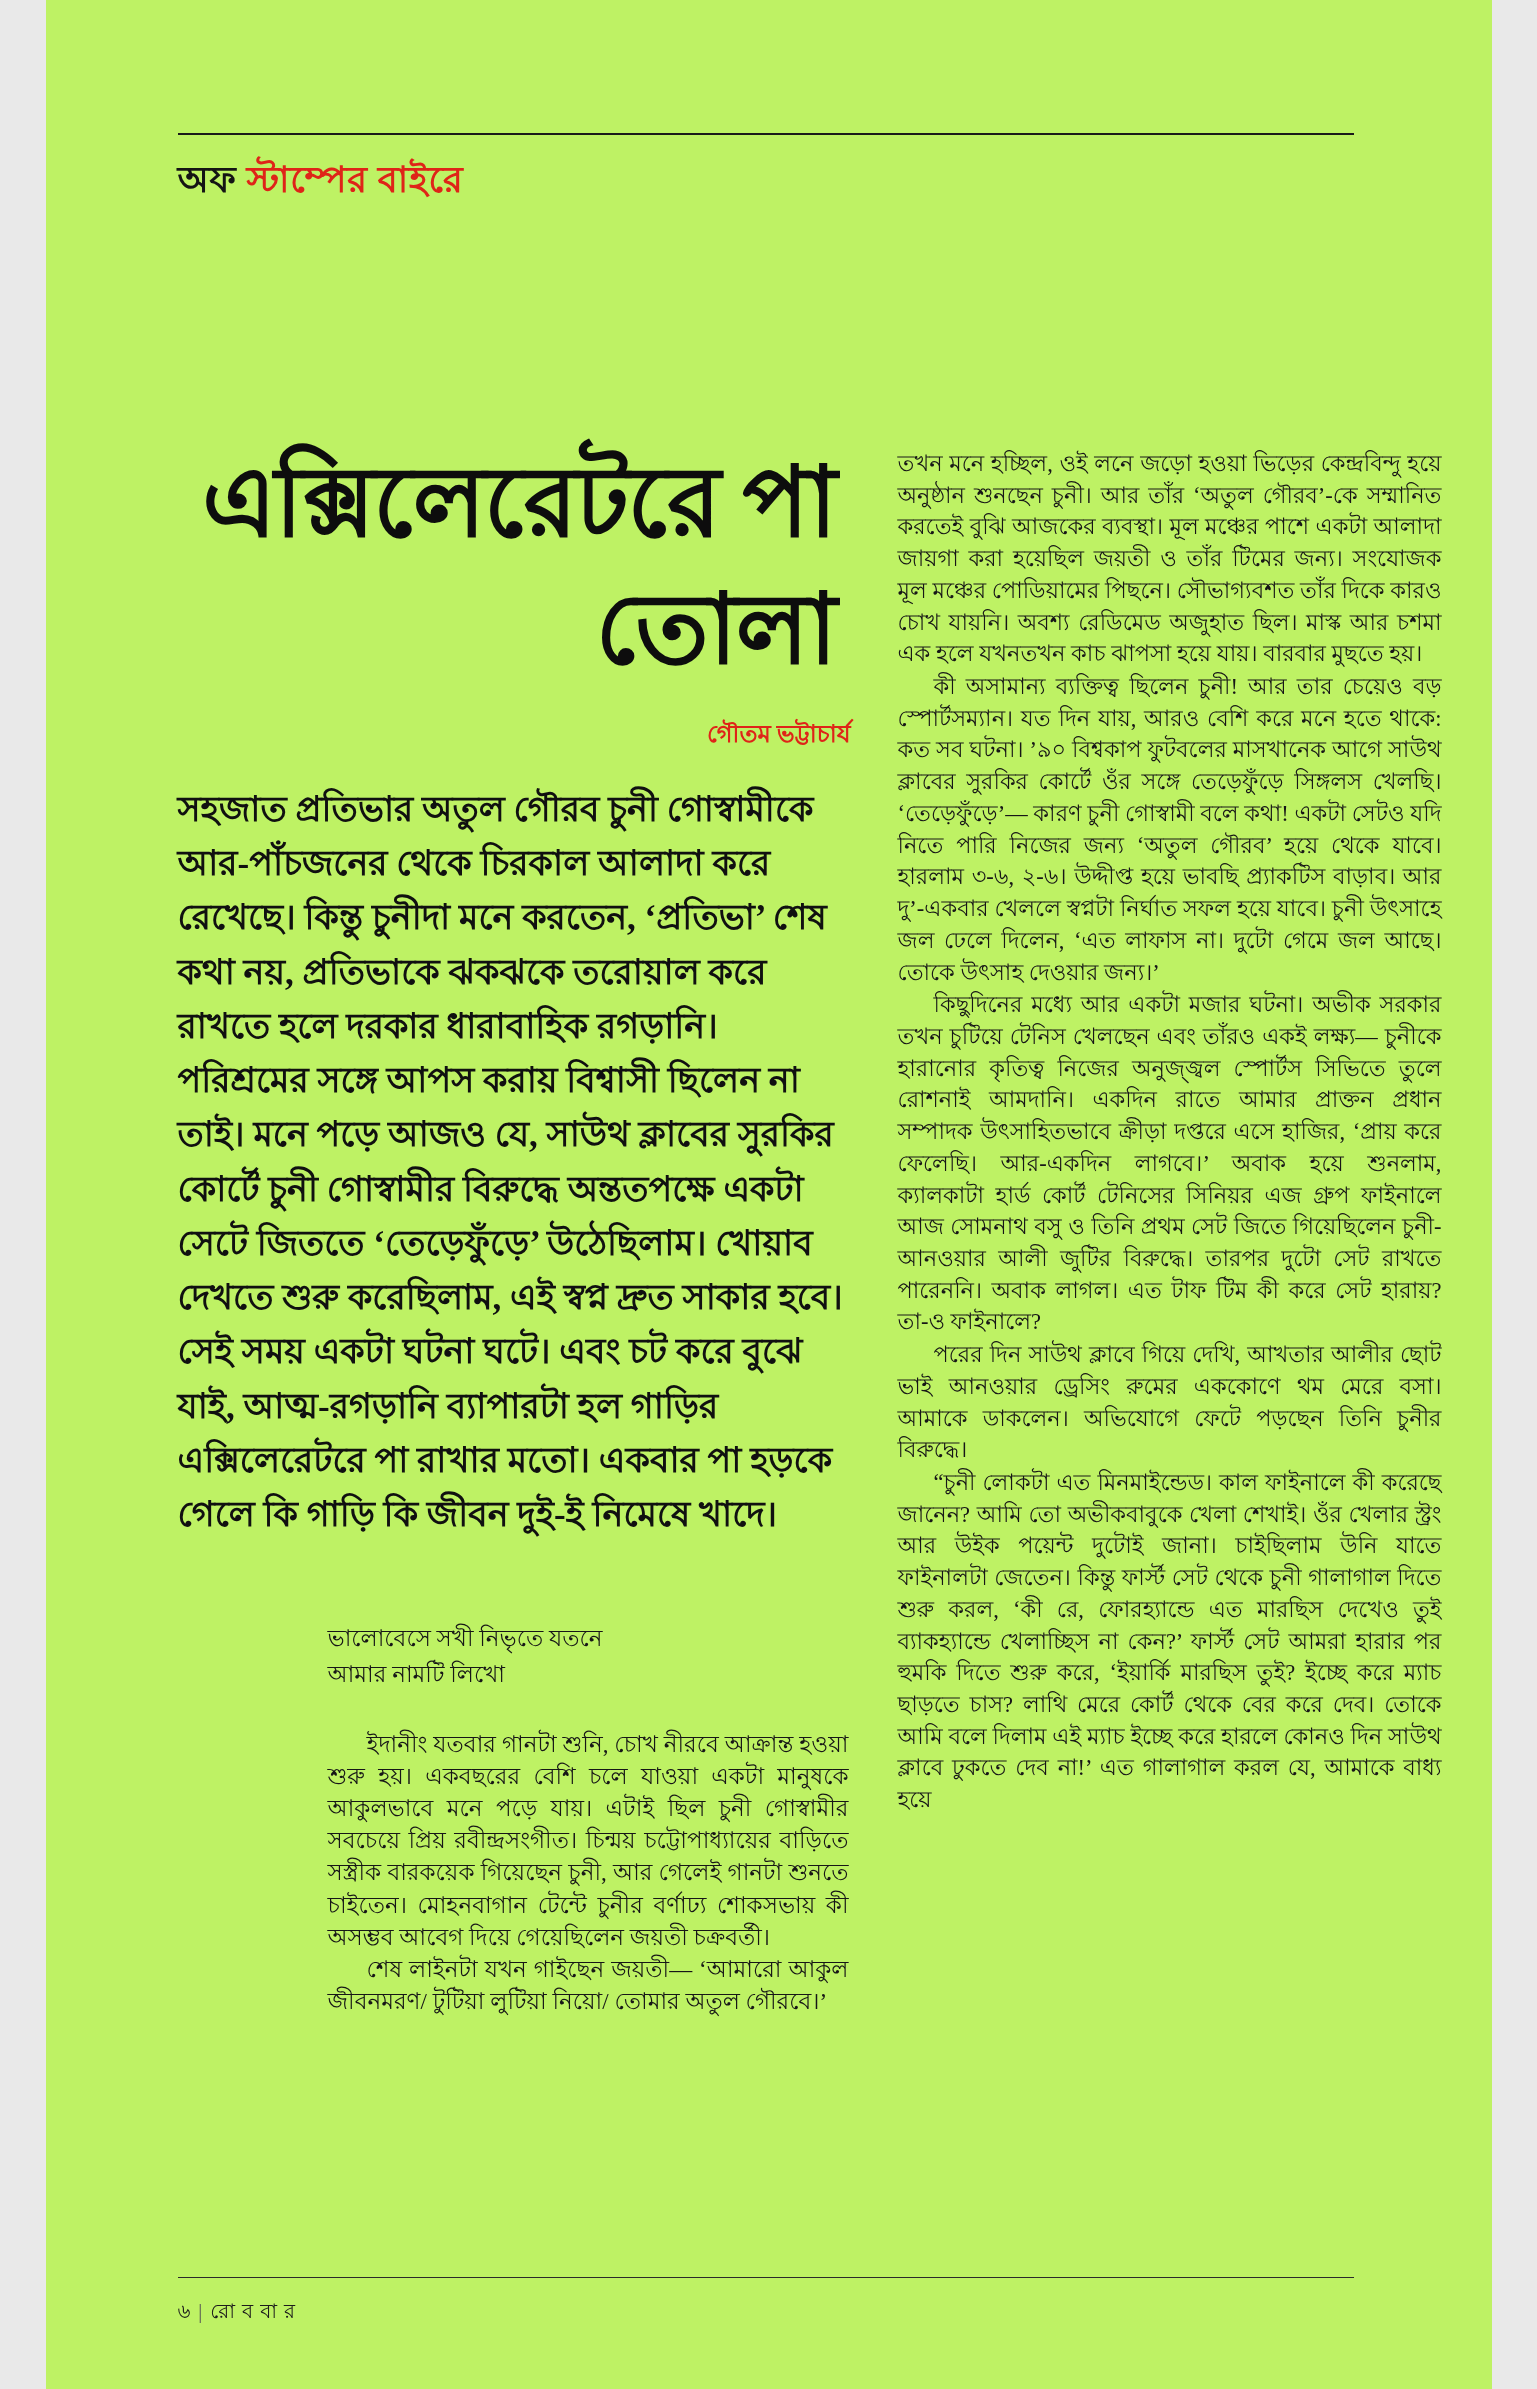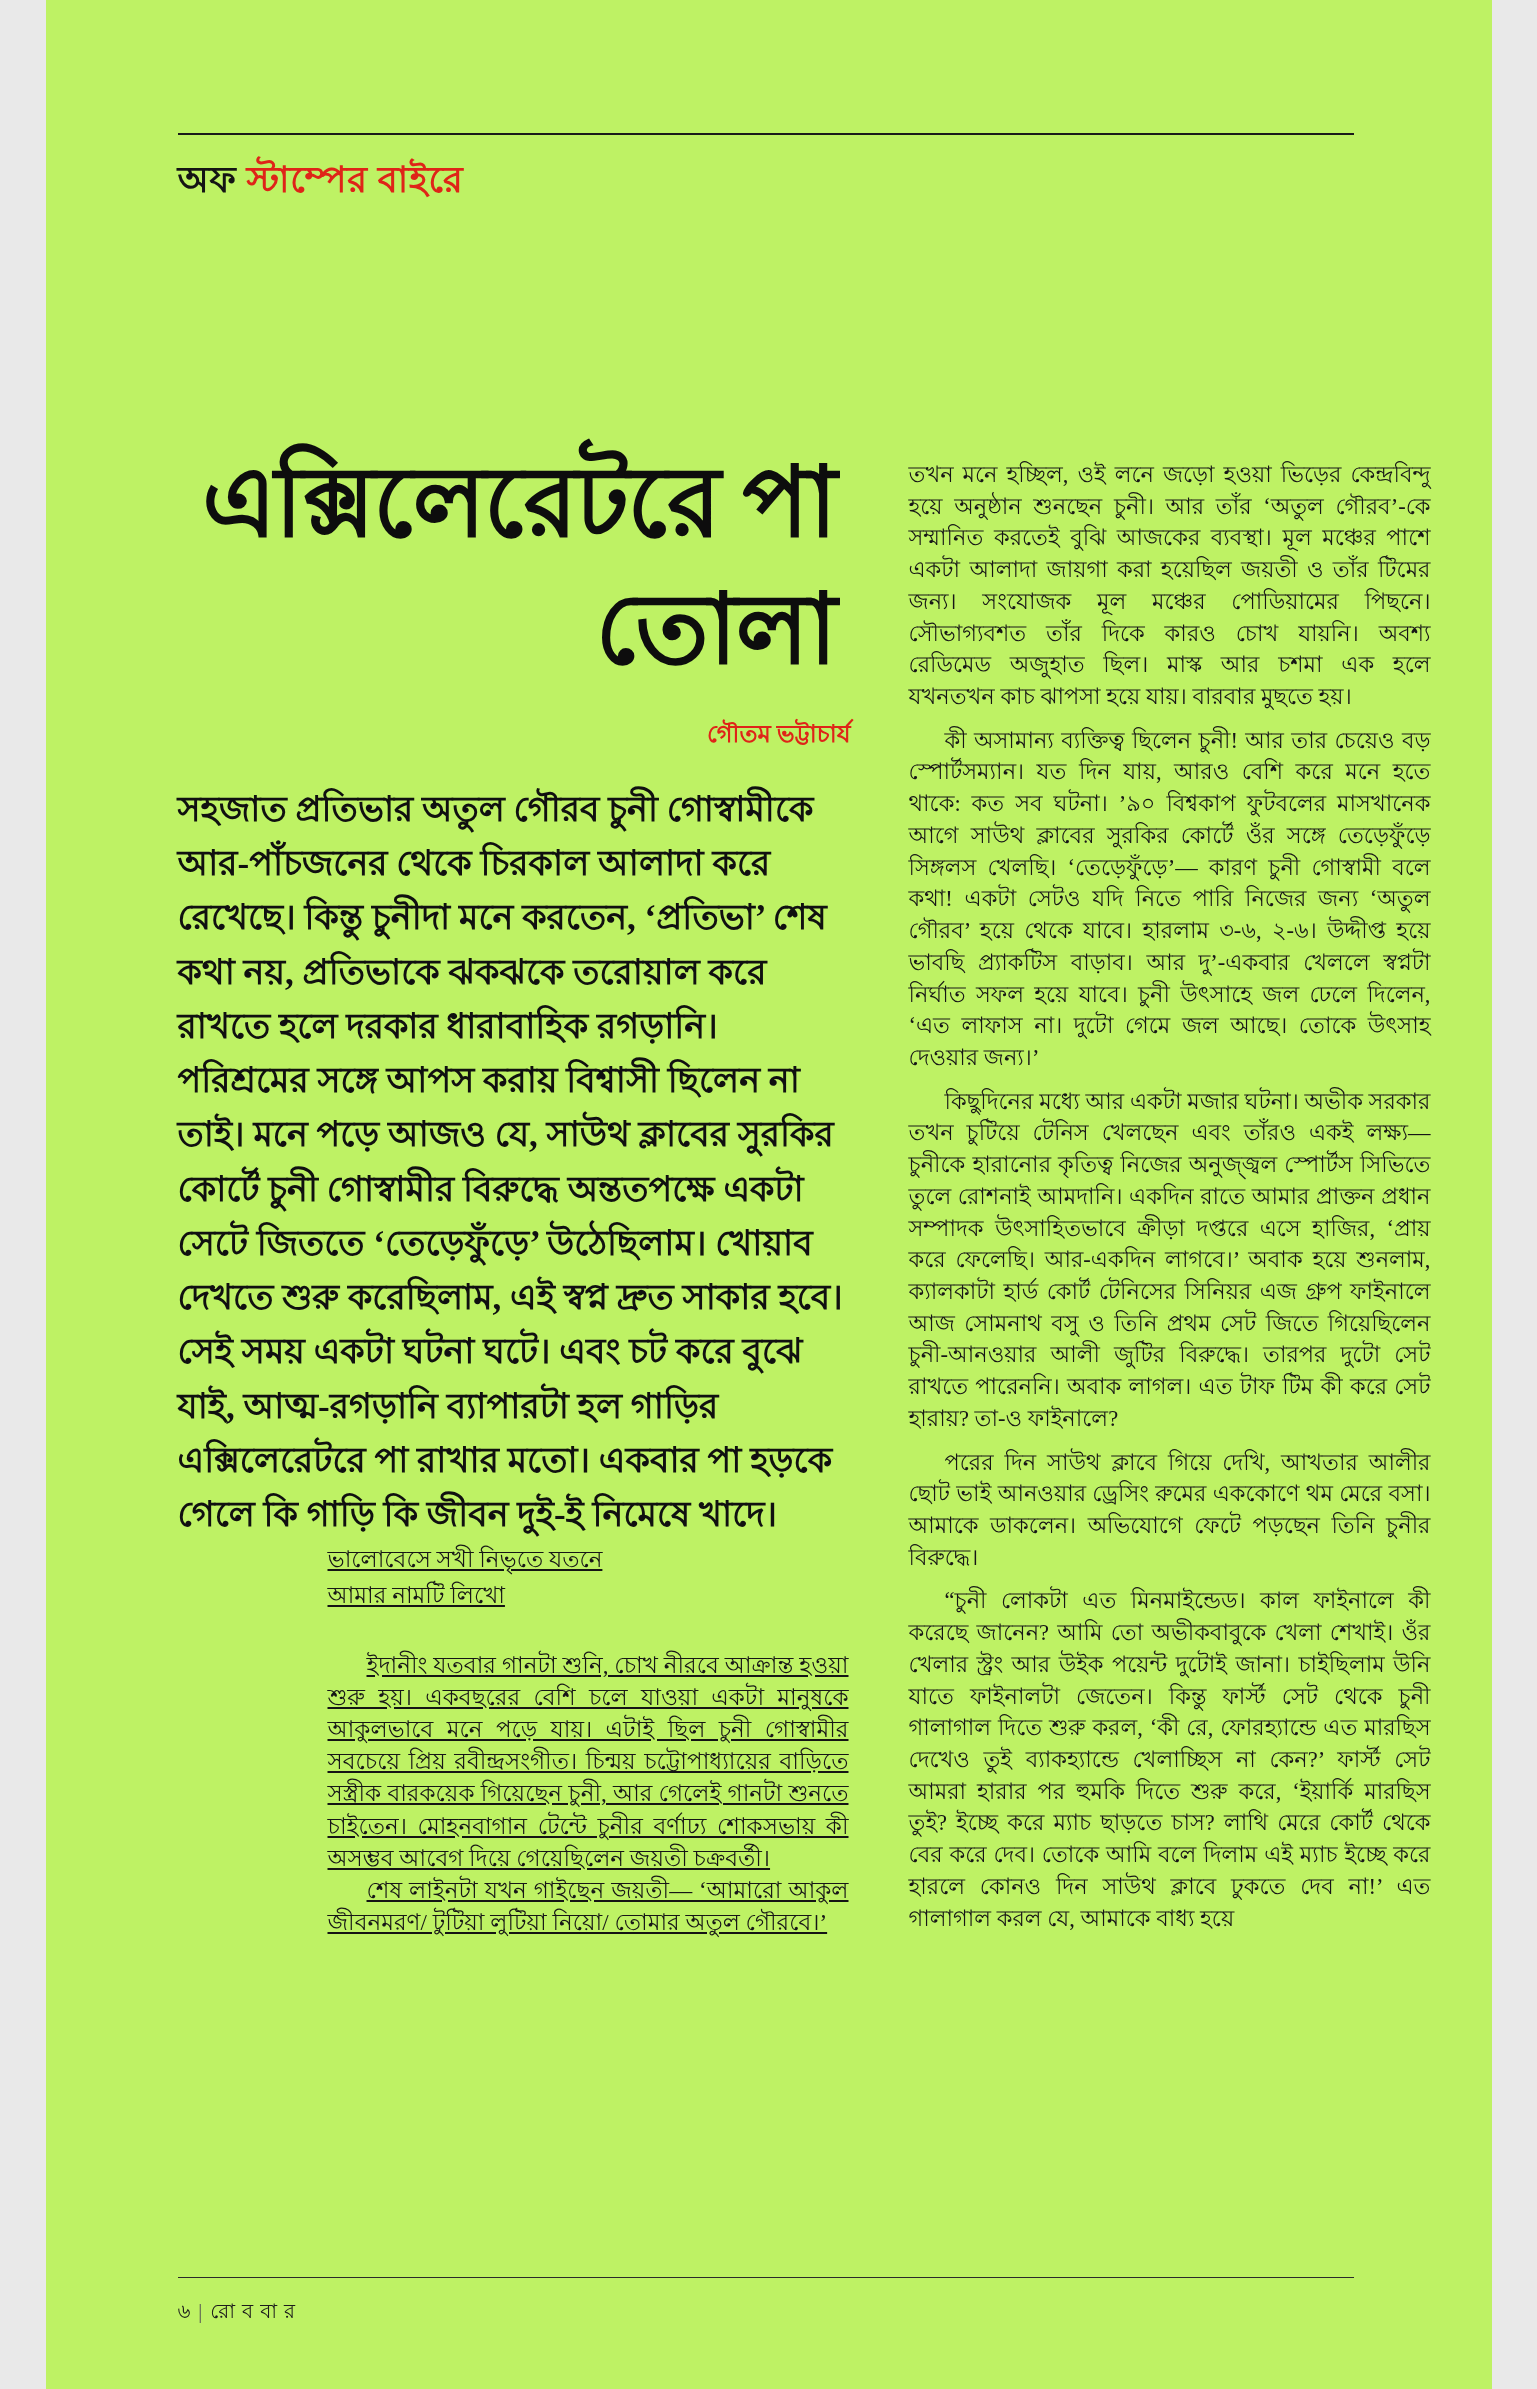--- a/index.html
+++ b/index.html
@@ -50,22 +50,22 @@
   .lead {
     margin-top: 28px;
     font-size: 35px;
     line-height: 1.55;
     font-weight: 600;
     text-align: left;
     color: #101010;
   }
   .left-lower {
     margin-left: 150px;
+    margin-top: 79px;
     width: 521px;
-    text-decoration: underline;
   }
   .poem {
     font-size: 23px;
     line-height: 1.55;
     margin-bottom: 36px;
     color: #161616;
   }
   .left-body p {
     margin: 0;
     font-size: 23px;
@@ -74,21 +74,21 @@
     color: #161616;
   }
   .left-body p.indent { text-indent: 39px; }
 
   .right-col {
     position: absolute;
     left: 851px; top: 447px;
     width: 546px;
   }
   .right-col p {
-    margin: 12px;
+    margin: 1px;
     font-size: 22.5px;
     line-height: 1.41;
     text-align: justify;
     color: #161616;
   }
   .right-col p.indent { text-indent: 36px; }
 
   .footer-rule {
     position: absolute;
     left: 132px; right: 138px; top: 2277px;

